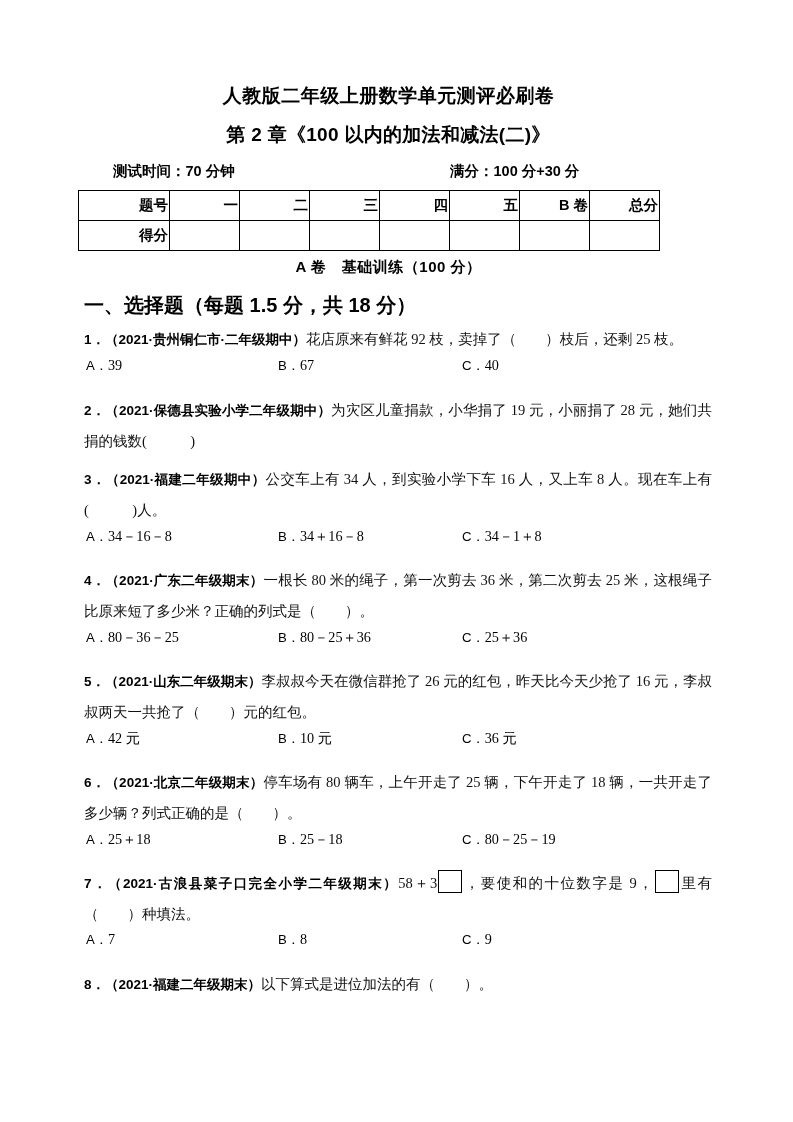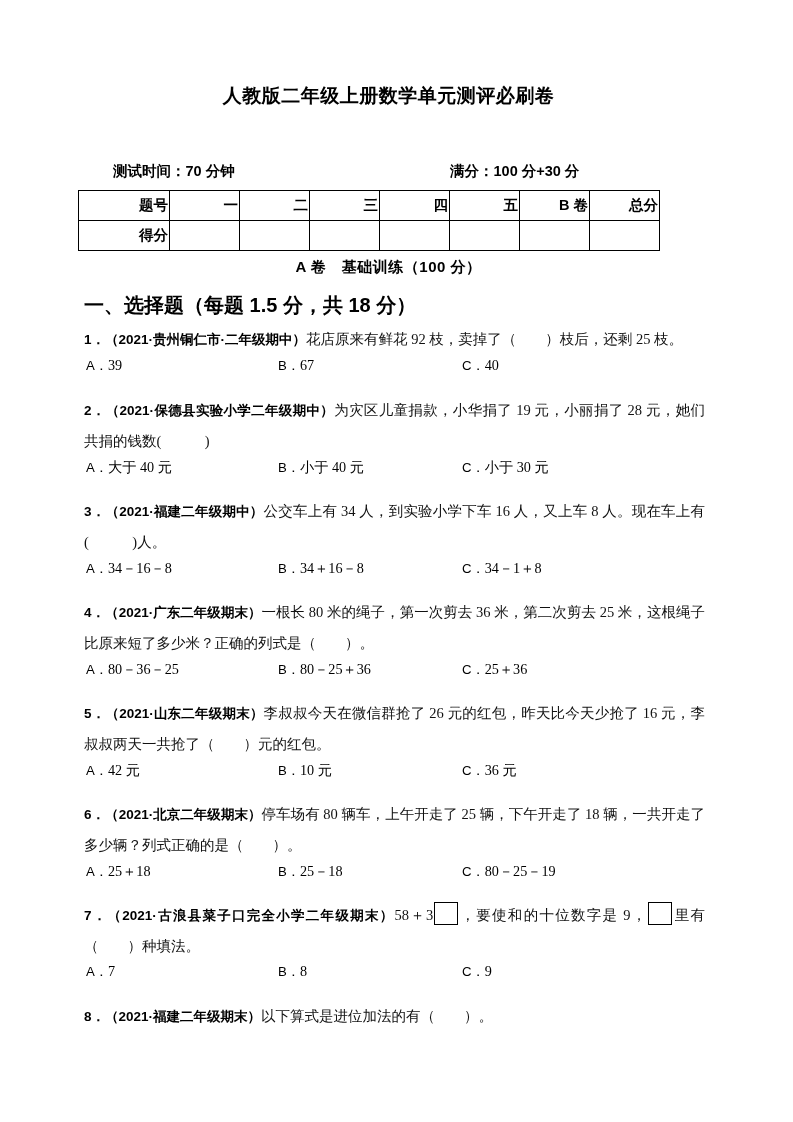--- a/index.html
+++ b/index.html
@@ -108,21 +108,21 @@
   }
 
   
   .questions {
     position: absolute;
     left: 84px;
     top: 324px;
     width: 628px;
   }
   .question {
-    margin: 0 7px 8px 0;
+    margin: 0 0 8px 0;
   }
   .q-body {
     font-size: 14.2px;
     line-height: 30px;
     text-align: justify;
     text-justify: inter-ideograph;
   }
   .q-num {
     font-family: "Liberation Sans", "DejaVu Sans", sans-serif;
     font-weight: bold;
@@ -167,20 +167,21 @@
   .opt-a { left: 2px; }
   .opt-b { left: 194px; }
   .opt-c { left: 378px; }
 </style>
 </head>
 <body>
 
 <div class="page">
 
   <h1 class="doc-title">人教版二年级上册数学单元测评必刷卷</h1>
+  <h2 class="doc-subtitle">第 2 章《100 以内的加法和减法(二)》</h2>
 
   <div class="meta-row">
     <span>测试时间：70 分钟</span>
     <span class="meta-right">满分：100 分+30 分</span>
   </div>
 
   <table class="score-table">
     <tbody>
       <tr>
         <td class="lbl">题号</td>
@@ -218,25 +219,20 @@
         <span class="opt opt-a"><span class="opt-key">A．</span><span>39</span></span>
         <span class="opt opt-b"><span class="opt-key">B．</span><span>67</span></span>
         <span class="opt opt-c"><span class="opt-key">C．</span><span>40</span></span>
       </div>
     </div>
 
     <div class="question">
       <div class="q-body">
         <span class="q-num">2．</span><span class="q-src">（2021·保德县实验小学二年级期中）</span><span class="q-text">为灾区儿童捐款，小华捐了 19 元，小丽捐了 28 元，她们共捐的钱数(　　　)</span>
       </div>
-      <div class="q-options">
-        <span class="opt opt-a"><span class="opt-key">A．</span><span>大于 40 元</span></span>
-        <span class="opt opt-b"><span class="opt-key">B．</span><span>小于 40 元</span></span>
-        <span class="opt opt-c"><span class="opt-key">C．</span><span>小于 30 元</span></span>
-      </div>
     </div>
 
     <div class="question">
       <div class="q-body">
         <span class="q-num">3．</span><span class="q-src">（2021·福建二年级期中）</span><span class="q-text">公交车上有 34 人，到实验小学下车 16 人，又上车 8 人。现在车上有(　　　)人。</span>
       </div>
       <div class="q-options">
         <span class="opt opt-a"><span class="opt-key">A．</span><span>34－16－8</span></span>
         <span class="opt opt-b"><span class="opt-key">B．</span><span>34＋16－8</span></span>
         <span class="opt opt-c"><span class="opt-key">C．</span><span>34－1＋8</span></span>

